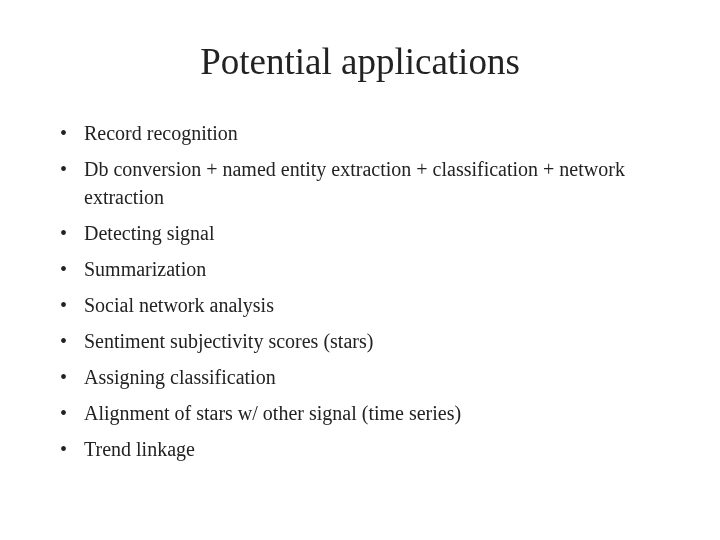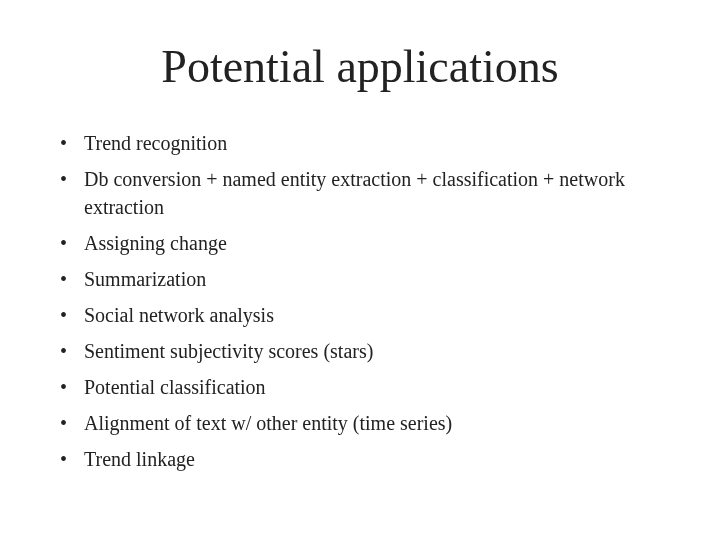--- a/index.html
+++ b/index.html
@@ -18,21 +18,21 @@
 
     .slide {
       width: 720px;
       height: 540px;
       padding: 40px 60px 40px 60px;
       display: flex;
       flex-direction: column;
     }
 
     .title {
-      font-size: 46px;
+      font-size: 37px;
       font-weight: normal;
       color: #222222;
       text-align: center;
       margin-bottom: 36px;
       font-family: Georgia, 'Times New Roman', serif;
     }
 
     .bullet-list {
       list-style: none;
       padding: 0;
@@ -60,48 +60,48 @@
   </style>
 </head>
 <body>
 
 <div class="slide">
   <h1 class="title">Potential applications</h1>
 
   <ul class="bullet-list">
   <li class="bullet-item">
         <span class="bullet-dot">•</span>
-        <span class="bullet-text">Trend recognition</span>
+        <span class="bullet-text">Record recognition</span>
       </li>
       <li class="bullet-item">
         <span class="bullet-dot">•</span>
         <span class="bullet-text">Db conversion + named entity extraction + classification + network extraction</span>
       </li>
       <li class="bullet-item">
         <span class="bullet-dot">•</span>
-        <span class="bullet-text">Assigning change</span>
+        <span class="bullet-text">Detecting signal</span>
       </li>
       <li class="bullet-item">
         <span class="bullet-dot">•</span>
         <span class="bullet-text">Summarization</span>
       </li>
       <li class="bullet-item">
         <span class="bullet-dot">•</span>
         <span class="bullet-text">Social network analysis</span>
       </li>
       <li class="bullet-item">
         <span class="bullet-dot">•</span>
         <span class="bullet-text">Sentiment subjectivity scores (stars)</span>
       </li>
       <li class="bullet-item">
         <span class="bullet-dot">•</span>
-        <span class="bullet-text">Potential classification</span>
+        <span class="bullet-text">Assigning classification</span>
       </li>
       <li class="bullet-item">
         <span class="bullet-dot">•</span>
-        <span class="bullet-text">Alignment of text w/ other entity (time series)</span>
+        <span class="bullet-text">Alignment of stars w/ other signal (time series)</span>
       </li>
       <li class="bullet-item">
         <span class="bullet-dot">•</span>
         <span class="bullet-text">Trend linkage</span>
       </li>
     </ul>
 </div>
 
 </body></html>

